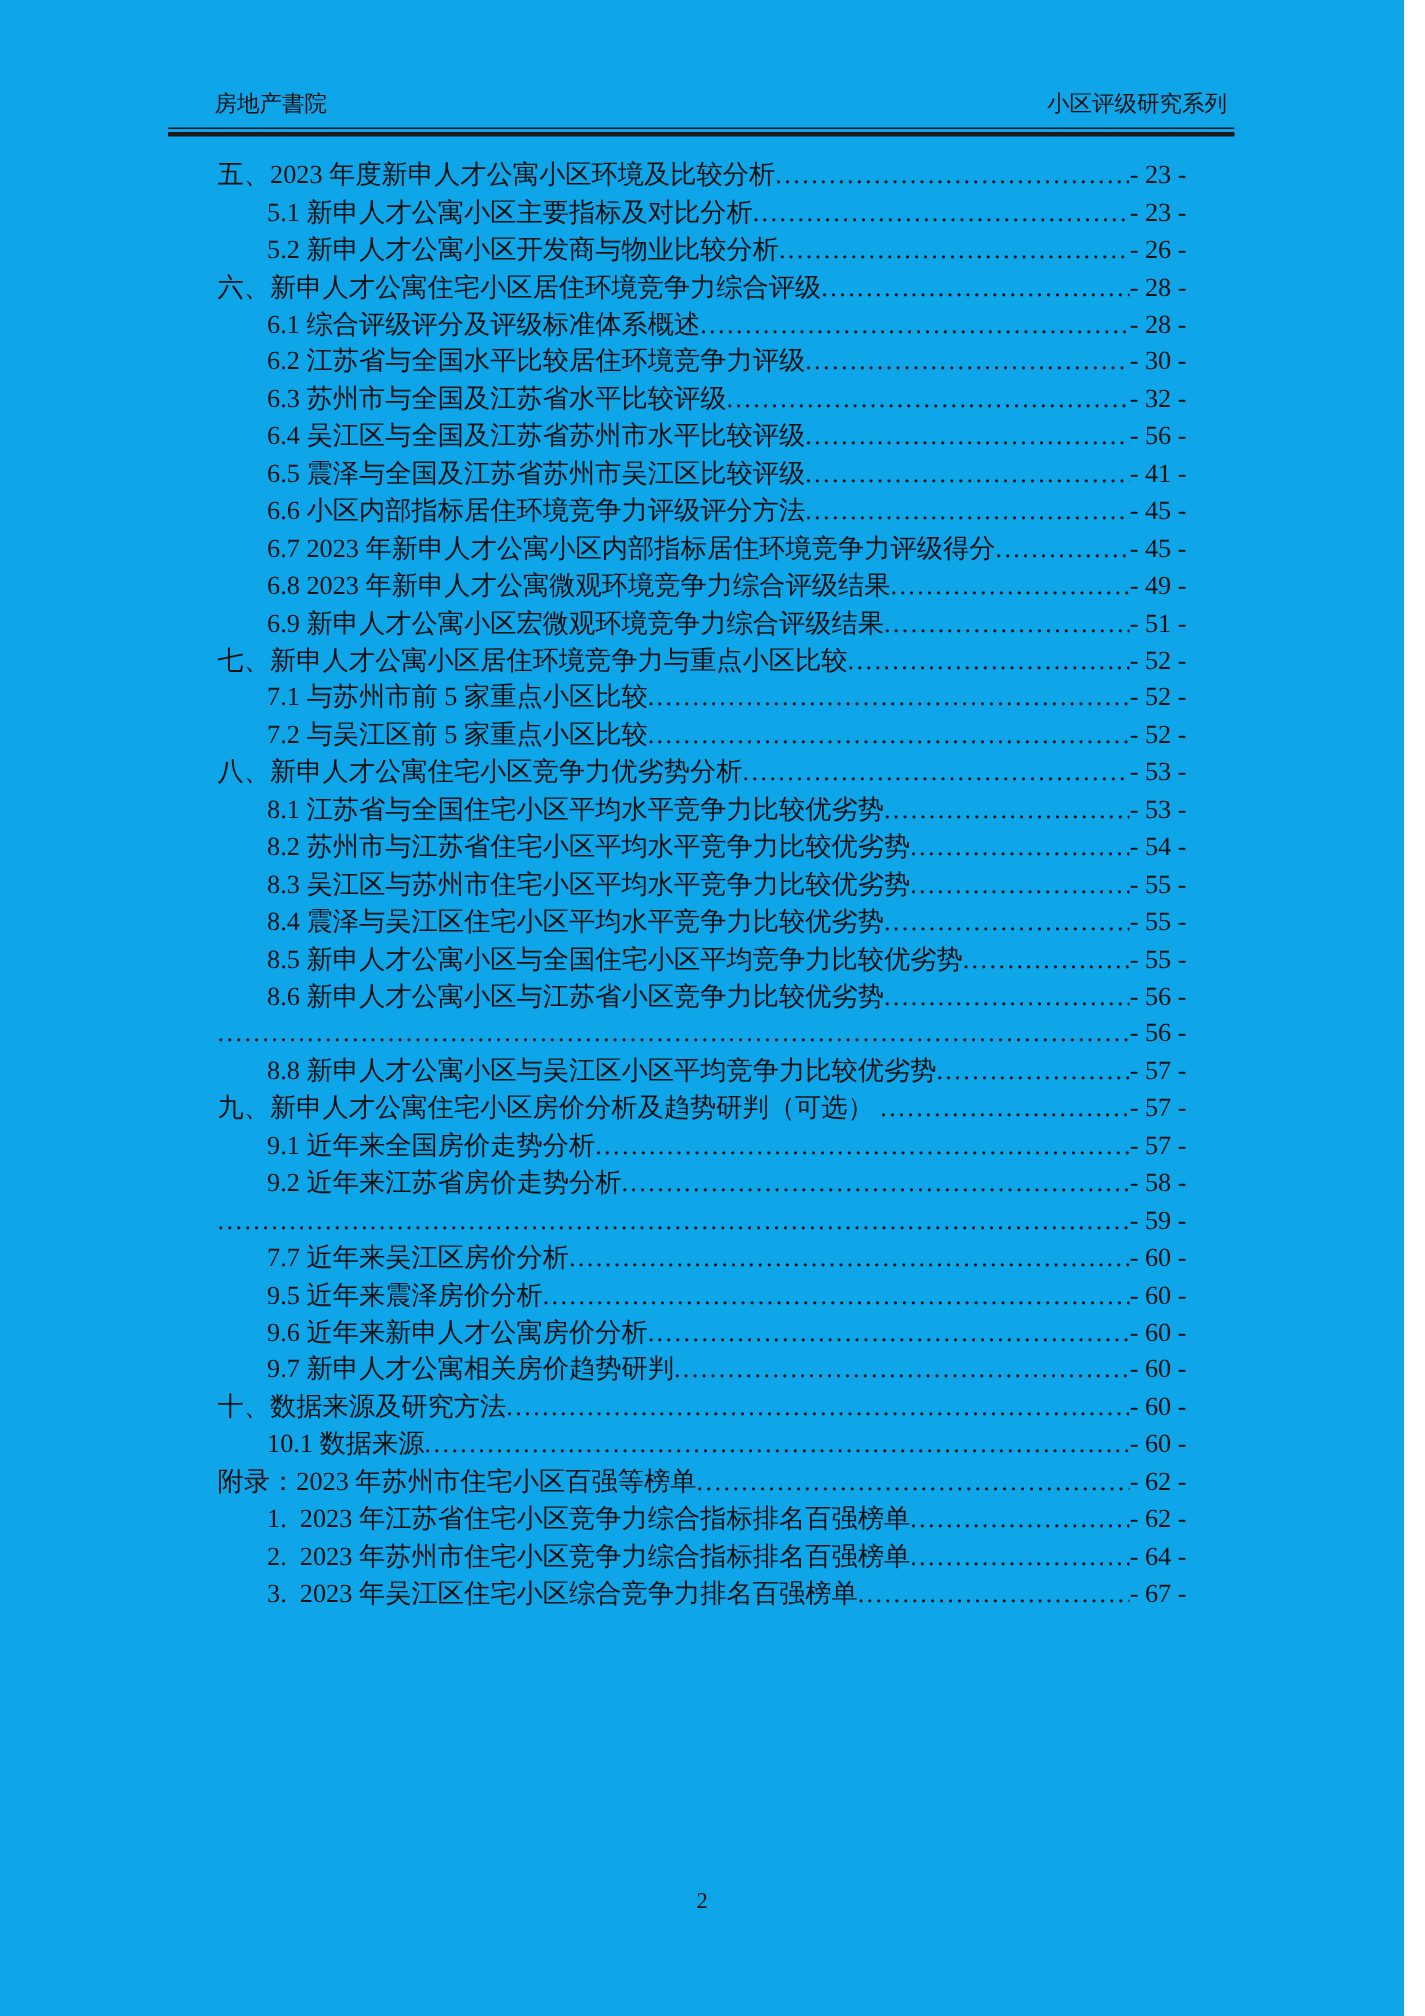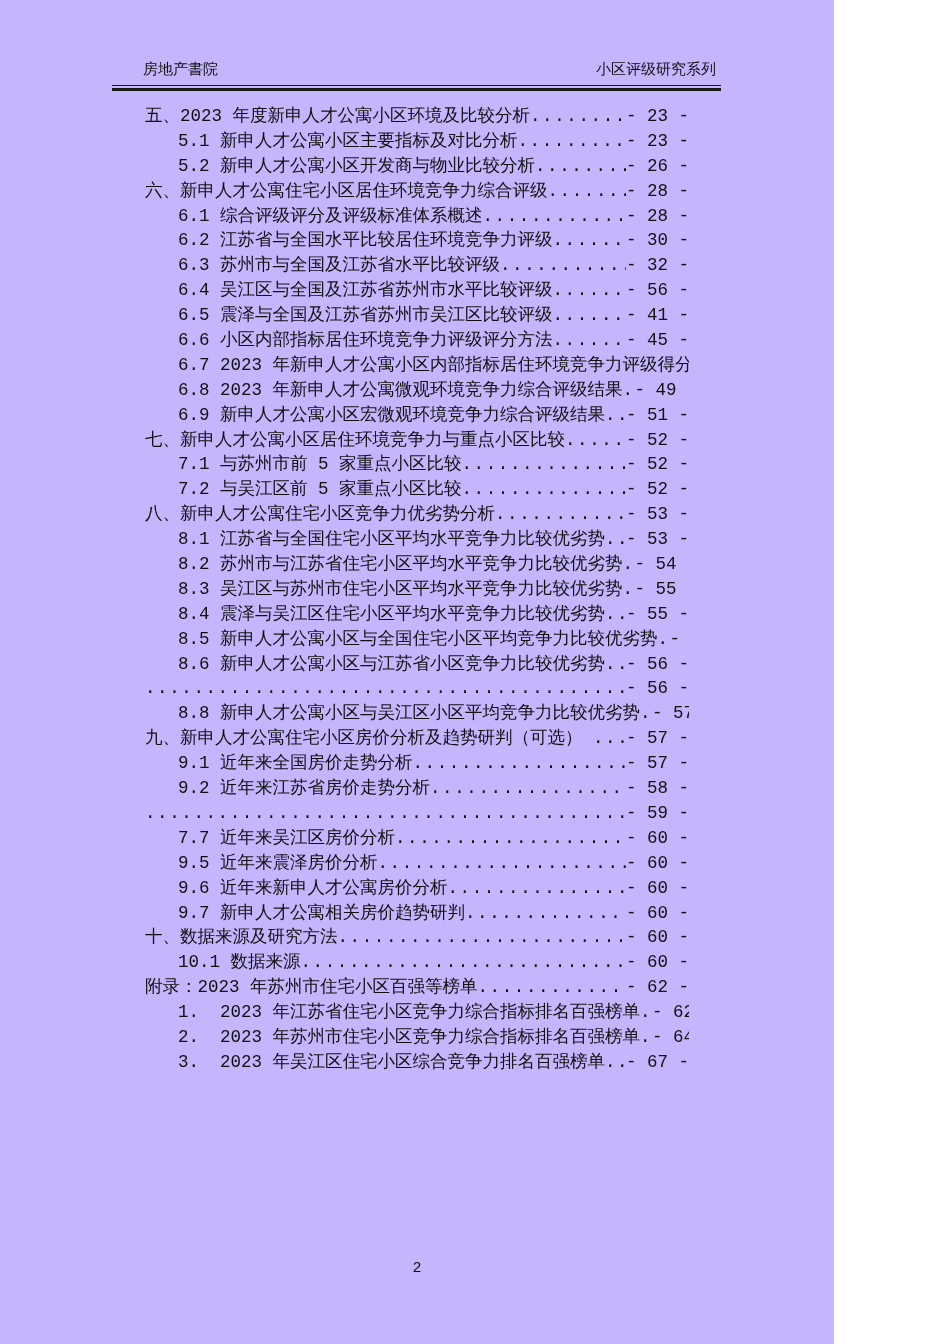--- a/index.html
+++ b/index.html
@@ -2,25 +2,25 @@
 <html><head>
 <meta charset="utf-8">
 <style>
   html, body {
     margin: 0;
     padding: 0;
     background: #ffffff;
   }
   .page {
     position: relative;
-    width: 834px;
+    width: 936px;
     height: 1344px;
-    background: #c4b5fd;
+    background: #0ea5e9;
     color: #111111;
-    font-family: Liberation Mono, monospace;
+    font-family: Liberation Serif, serif;
     overflow: hidden;
   }
   
   .header-text {
     display: flex;
     justify-content: space-between;
     align-items: baseline;
     margin: 60px 118px 0 143px;
     font-size: 15px;
     line-height: 21px;
@@ -32,21 +32,21 @@
     border-top: 1px solid #1a1a1a;
     border-bottom: 3px solid #1a1a1a;
   }
   
   .toc {
     margin: 13px 145px 0 145px;
     font-size: 17.5px;
   }
   .toc-row {
     display: flex;
-    align-items: flex-start;
+    align-items: flex-end;
     height: 24.9px;
     line-height: 24.9px;
     overflow: hidden;
   }
   .toc-row .lbl {
     white-space: pre;
     flex: 0 0 auto;
   }
   .toc-row.lvl2 .lbl {
     padding-left: 33px;

